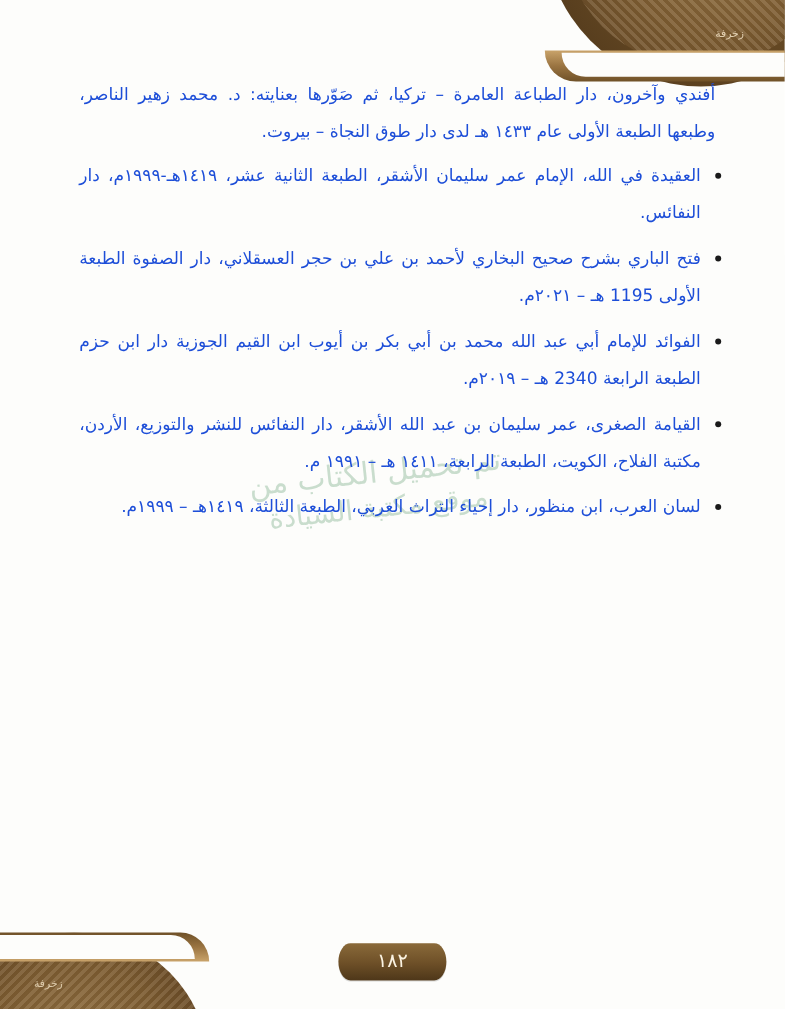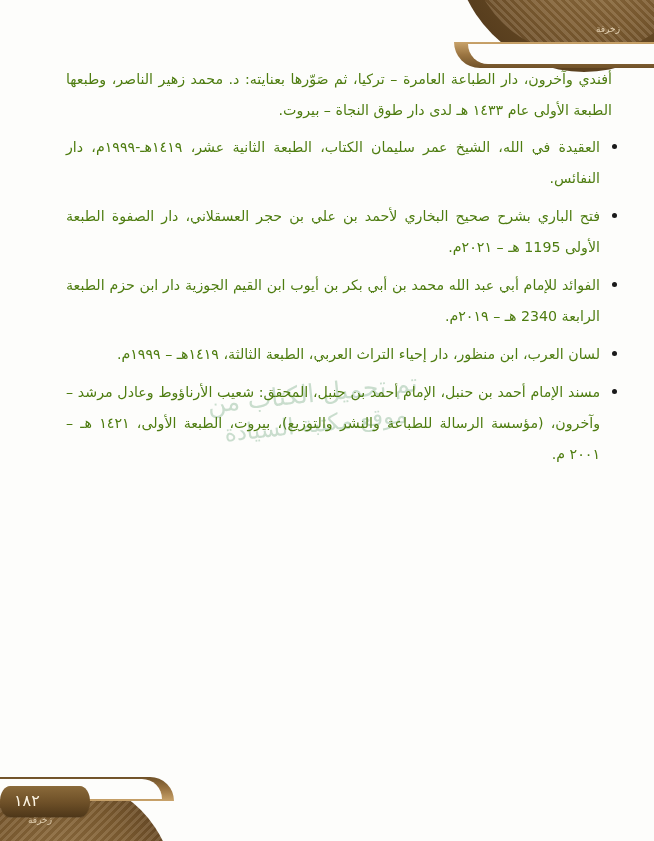--- a/index.html
+++ b/index.html
@@ -140,27 +140,27 @@
     pointer-events: none;
     line-height: 1.45;
   }
   .watermark .wm-line-1 { font-size: 25px; }
   .watermark .wm-line-2 { font-size: 23px; margin-top: -4px; }
 
   
   .content {
     position: absolute;
     top: 64px;
-    right: 36px;
+    right: 52px;
     left: 52px;
     direction: rtl;
     text-align: justify;
     font-size: 14.2px;
     line-height: 31px;
-    color: #4d7c0f;
+    color: #1d4ed8;
   }
   .para-plain {
     margin: 0 0 6px 0;
     padding: 0 6px 0 14px;
     text-align: justify;
   }
   ul.bullets {
     list-style: none;
     margin: 0;
     padding: 0;
@@ -181,21 +181,21 @@
     border-radius: 50%;
     background: #1a1a1a;
   }
 
   
   .page-number {
     position: absolute;
     bottom: 24px;
     left: 0;
     right: 0;
-    text-align: left;
+    text-align: center;
   }
   .page-number .pill {
     display: inline-block;
     min-width: 62px;
     padding: 5px 14px 7px;
     border-radius: 26px 26px 26px 26px / 40px 40px 40px 40px;
     background: linear-gradient(180deg, #8a6a3a 0%, #6d4f27 55%, #4e3719 100%);
     color: #fbf3e2;
     font-size: 16px;
     letter-spacing: 1px;
@@ -223,25 +223,25 @@
   </div>
 
   <div class="watermark">
     <div class="wm-line-1">تم تحميل الكتاب من</div>
     <div class="wm-line-2">موقع مكتبة السيادة</div>
   </div>
 
   <div class="content">
     <p class="para-plain">أفندي وآخرون، دار الطباعة العامرة – تركيا، ثم صَوّرها بعنايته: د. محمد زهير الناصر، وطبعها الطبعة الأولى عام ١٤٣٣ هـ لدى دار طوق النجاة – بيروت.</p>
     <ul class="bullets">
-      <li>العقيدة في الله، الشيخ عمر سليمان الكتاب، الطبعة الثانية عشر، ١٤١٩هـ-١٩٩٩م، دار النفائس.</li>
+      <li>العقيدة في الله، الإمام عمر سليمان الأشقر، الطبعة الثانية عشر، ١٤١٩هـ-١٩٩٩م، دار النفائس.</li>
       <li>فتح الباري بشرح صحيح البخاري لأحمد بن علي بن حجر العسقلاني، دار الصفوة الطبعة الأولى 1195 هـ – ٢٠٢١م.</li>
       <li>الفوائد للإمام أبي عبد الله محمد بن أبي بكر بن أيوب ابن القيم الجوزية دار ابن حزم الطبعة الرابعة 2340 هـ – ٢٠١٩م.</li>
+      <li>القيامة الصغرى، عمر سليمان بن عبد الله الأشقر، دار النفائس للنشر والتوزيع، الأردن، مكتبة الفلاح، الكويت، الطبعة الرابعة، ١٤١١ هـ – ١٩٩١ م.</li>
       <li>لسان العرب، ابن منظور، دار إحياء التراث العربي، الطبعة الثالثة، ١٤١٩هـ – ١٩٩٩م.</li>
-      <li>مسند الإمام أحمد بن حنبل، الإمام أحمد بن حنبل، المحقق: شعيب الأرناؤوط وعادل مرشد – وآخرون، (مؤسسة الرسالة للطباعة والنشر والتوزيع)، بيروت، الطبعة الأولى، ١٤٢١ هـ – ٢٠٠١ م.</li>
     </ul>
   </div>
 
   <div class="page-number">
     <span class="pill">١٨٢</span>
   </div>
 
 </div>
 
 </body></html>

